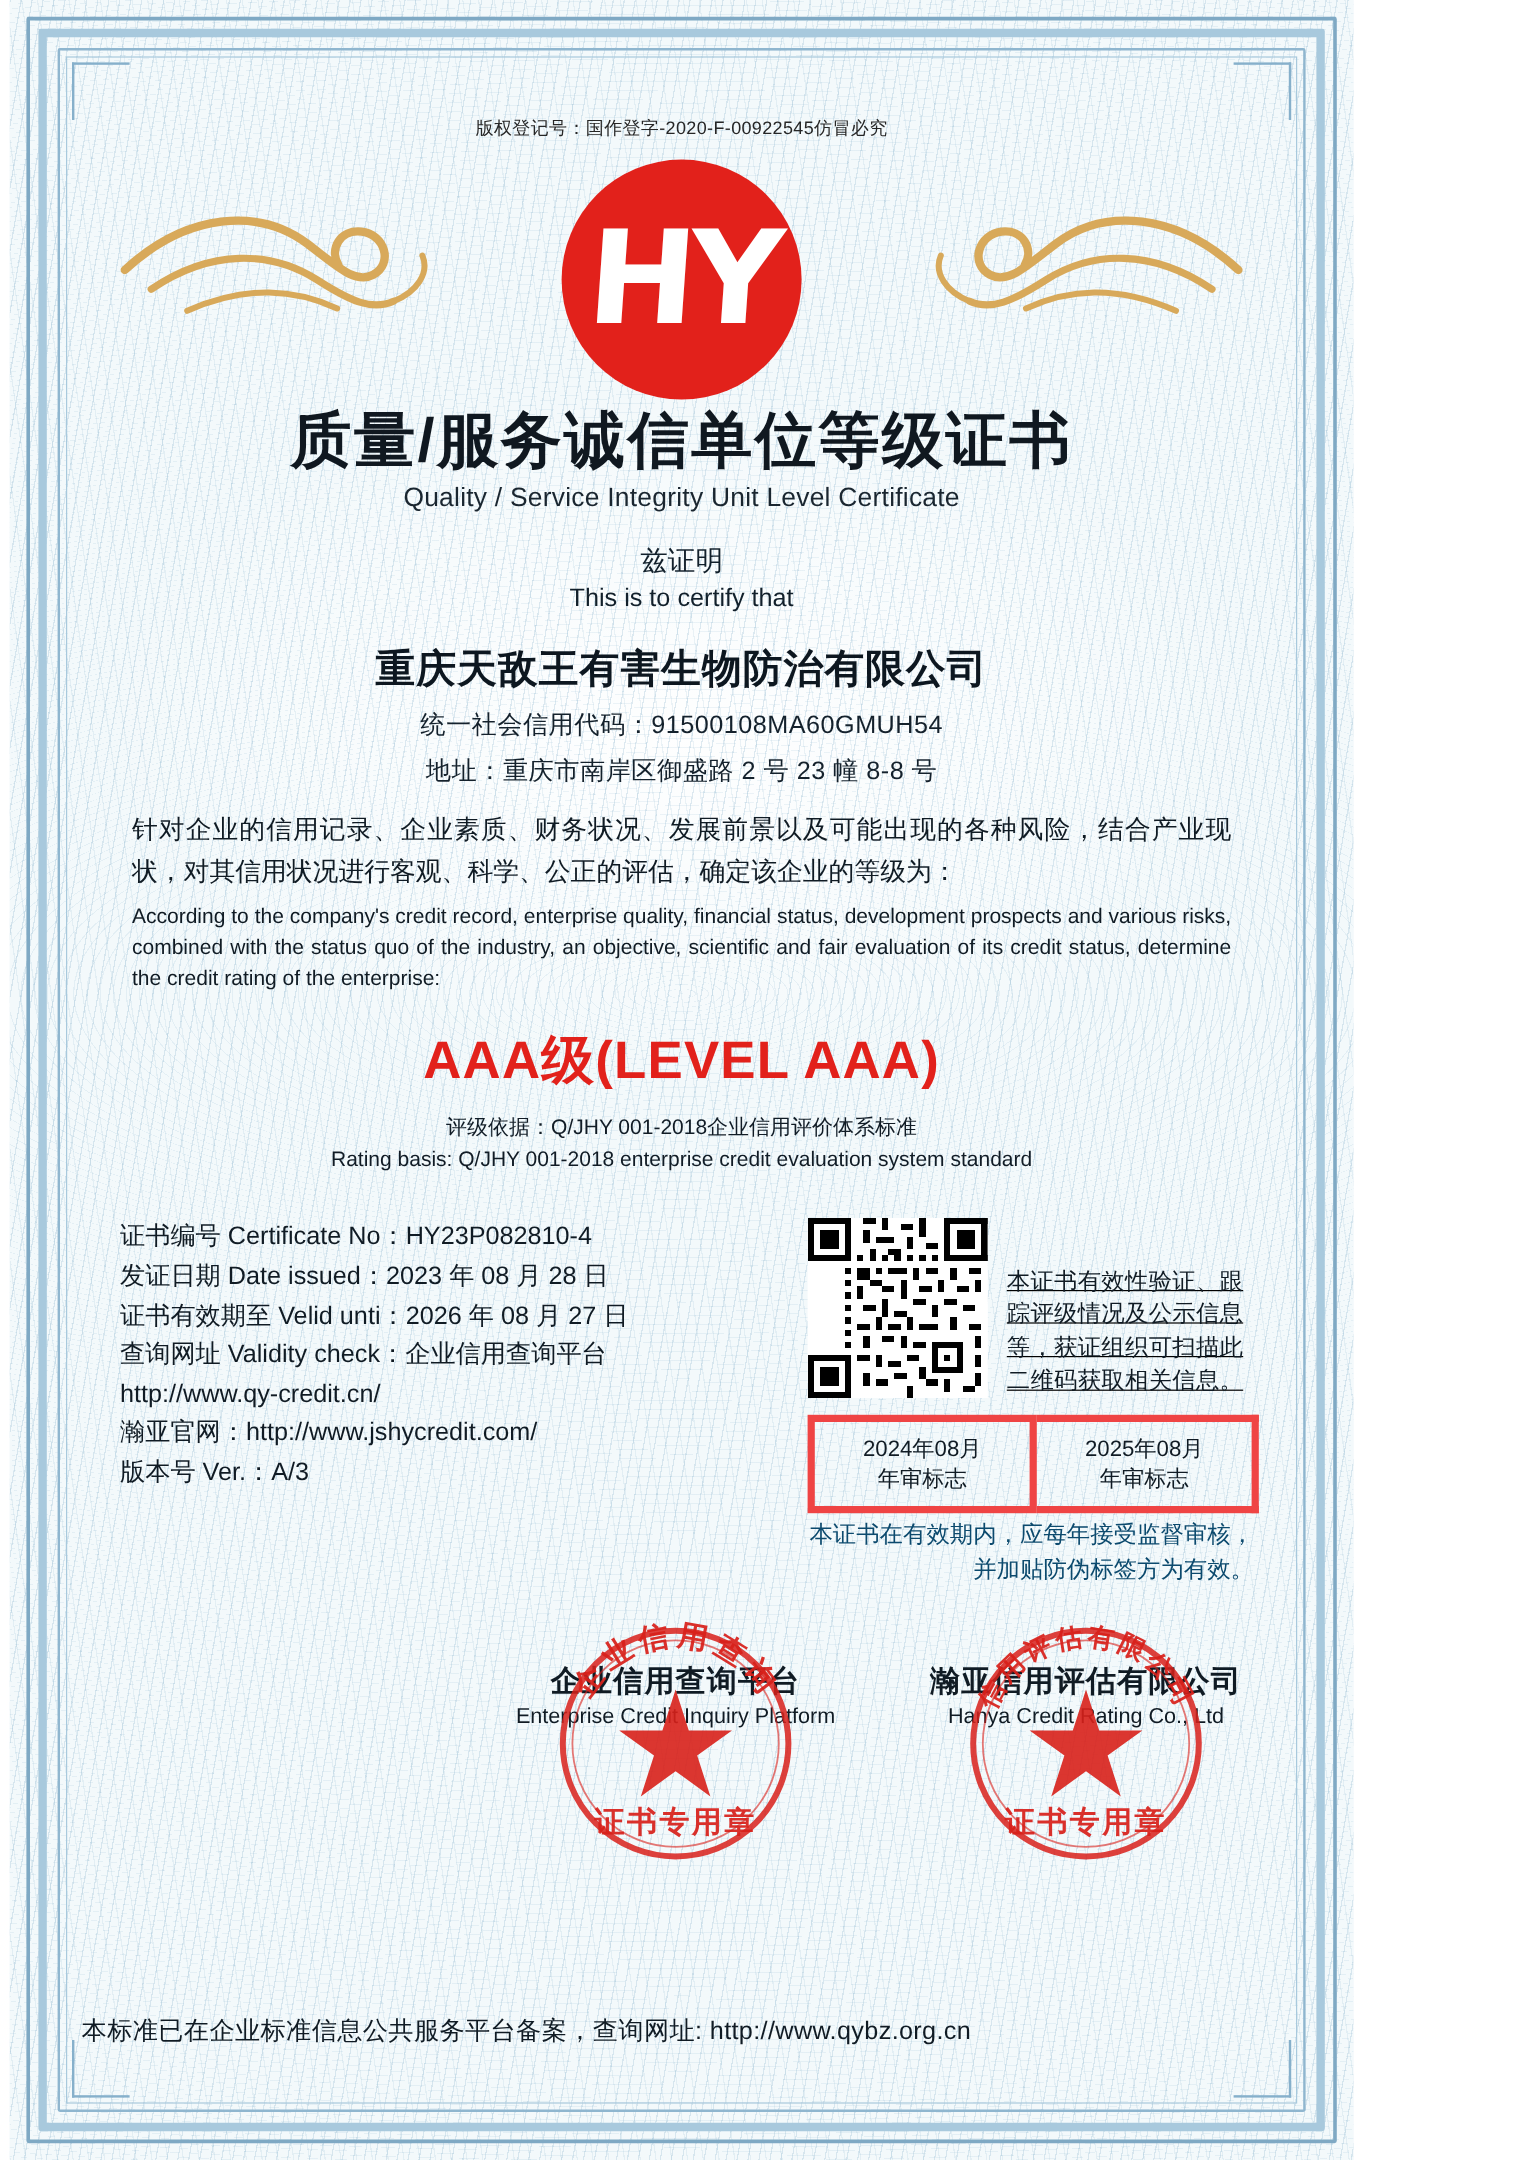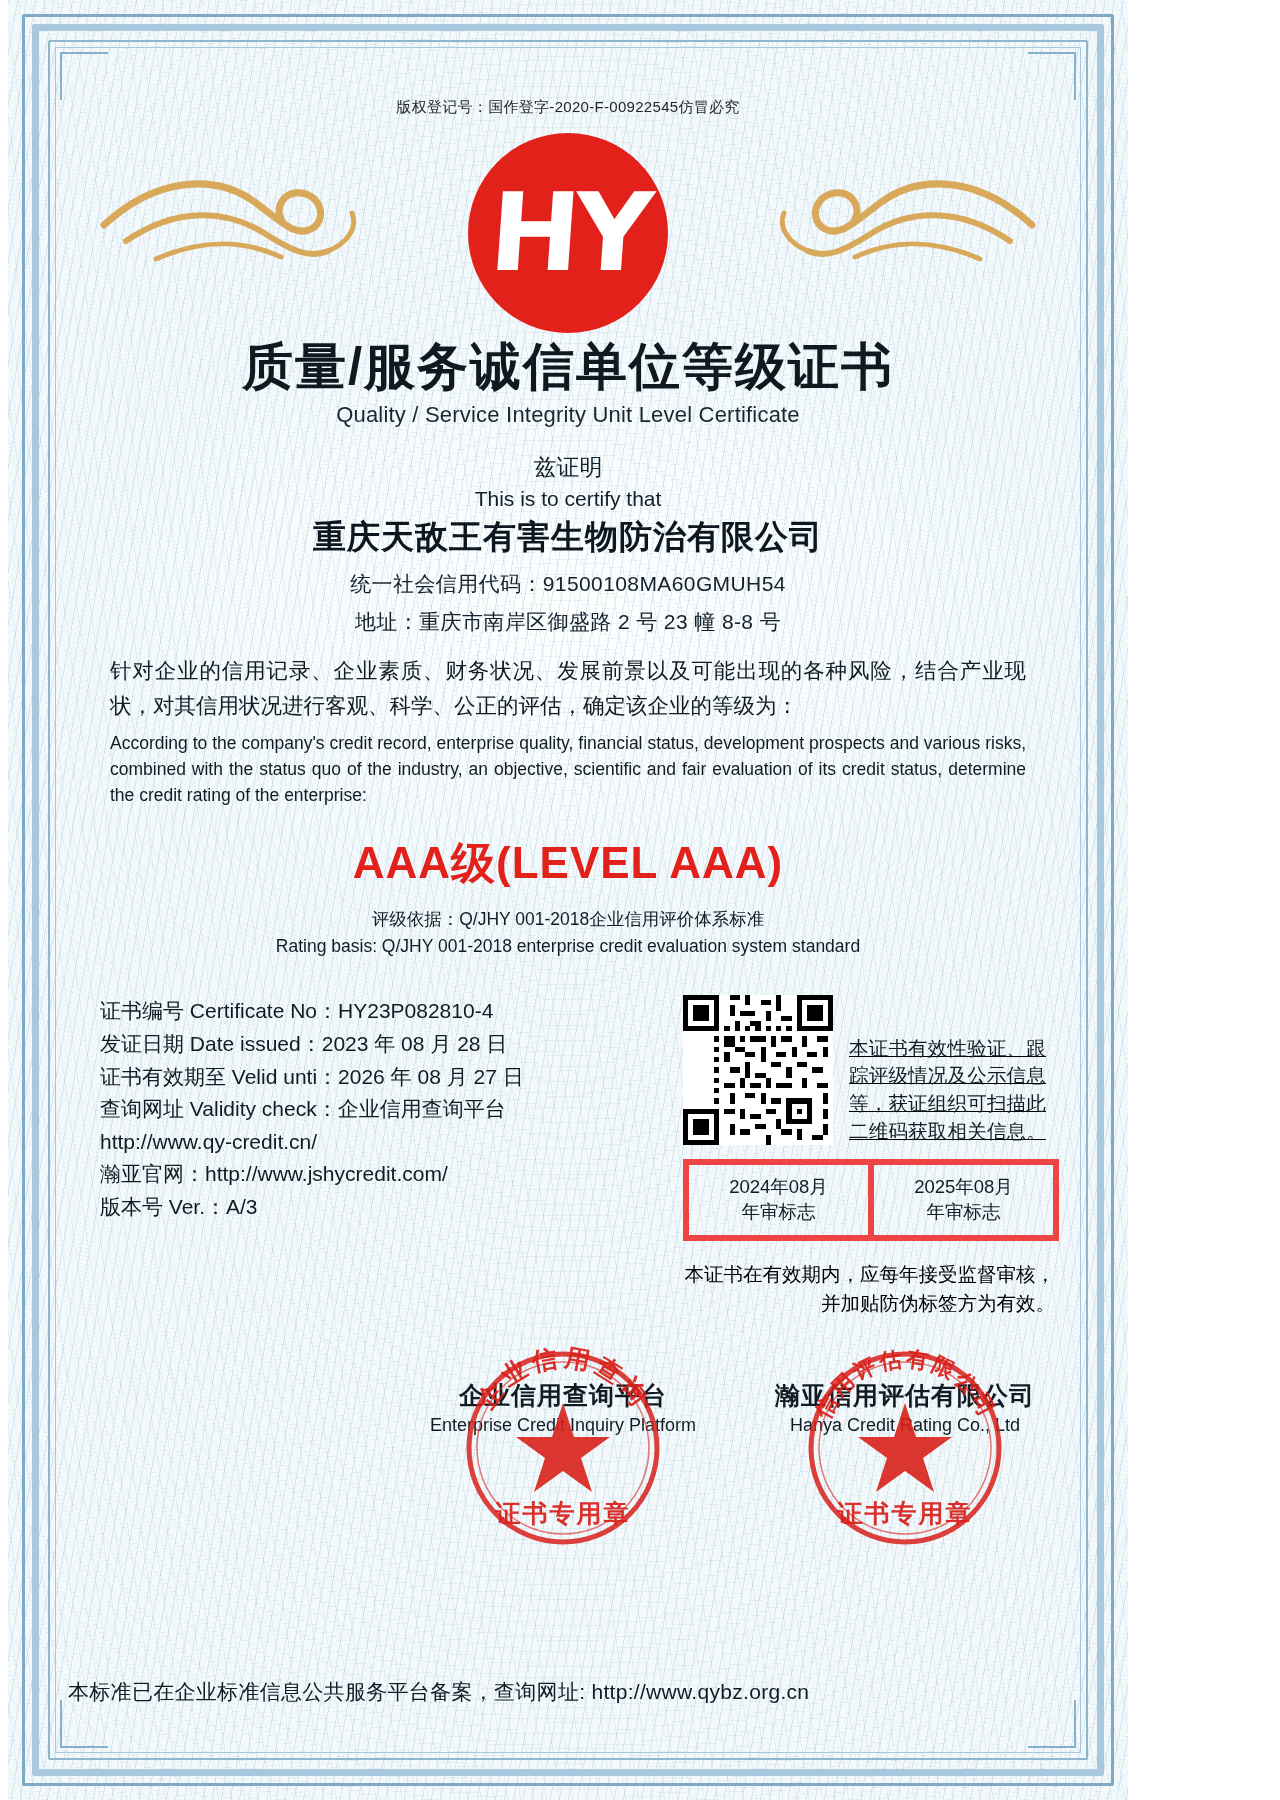--- a/index.html
+++ b/index.html
@@ -175,21 +175,21 @@
     text-align: center;
     font-size: 21px;
     color: #12202b;
     margin-top: 4px;
   }
   .company-name {
     text-align: center;
     font-size: 33px;
     font-weight: bold;
     color: #0d1720;
-    margin-top: 4px;
+    margin-top: 24px;
     letter-spacing: 1px;
   }
   .company-code,
   .company-addr {
     text-align: center;
     font-size: 21px;
     color: #14212c;
     margin-top: 10px;
     letter-spacing: 0.4px;
   }
@@ -233,21 +233,21 @@
     font-size: 17.5px;
     color: #111c26;
     margin-top: 5px;
   }
 
   
   .details-row {
     display: flex;
     margin-top: 38px;
     padding: 0 26px 0 32px;
-    gap: 28px;
+    gap: 18px;
   }
   .details-left {
     width: 555px;
     flex: none;
   }
   .detail-line {
     font-size: 21px;
     color: #101b24;
     line-height: 1.55;
     white-space: nowrap;
@@ -290,23 +290,23 @@
     align-items: center;
     justify-content: center;
     font-size: 18.5px;
     color: #101b24;
     line-height: 1.35;
   }
   .seal-box + .seal-box { border-left: none; }
   .annual-note {
     text-align: right;
     font-size: 19.5px;
-    color: #000000;
+    color: #0c4a6e;
     line-height: 1.45;
-    margin-top: 19px;
+    margin-top: 4px;
     padding-right: 4px;
   }
 
   
   .stamps-row {
     position: relative;
     height: 220px;
     margin-top: 18px;
   }
   .stamp-unit {

